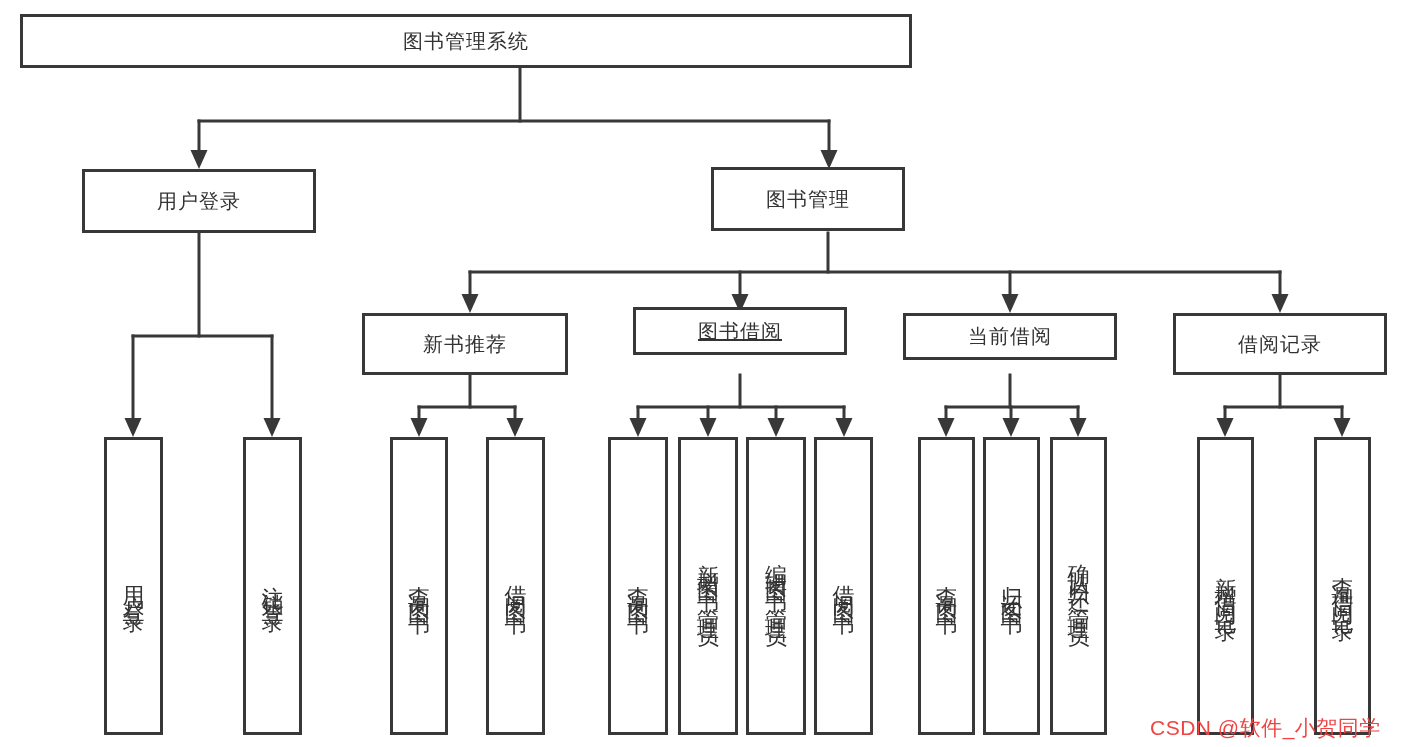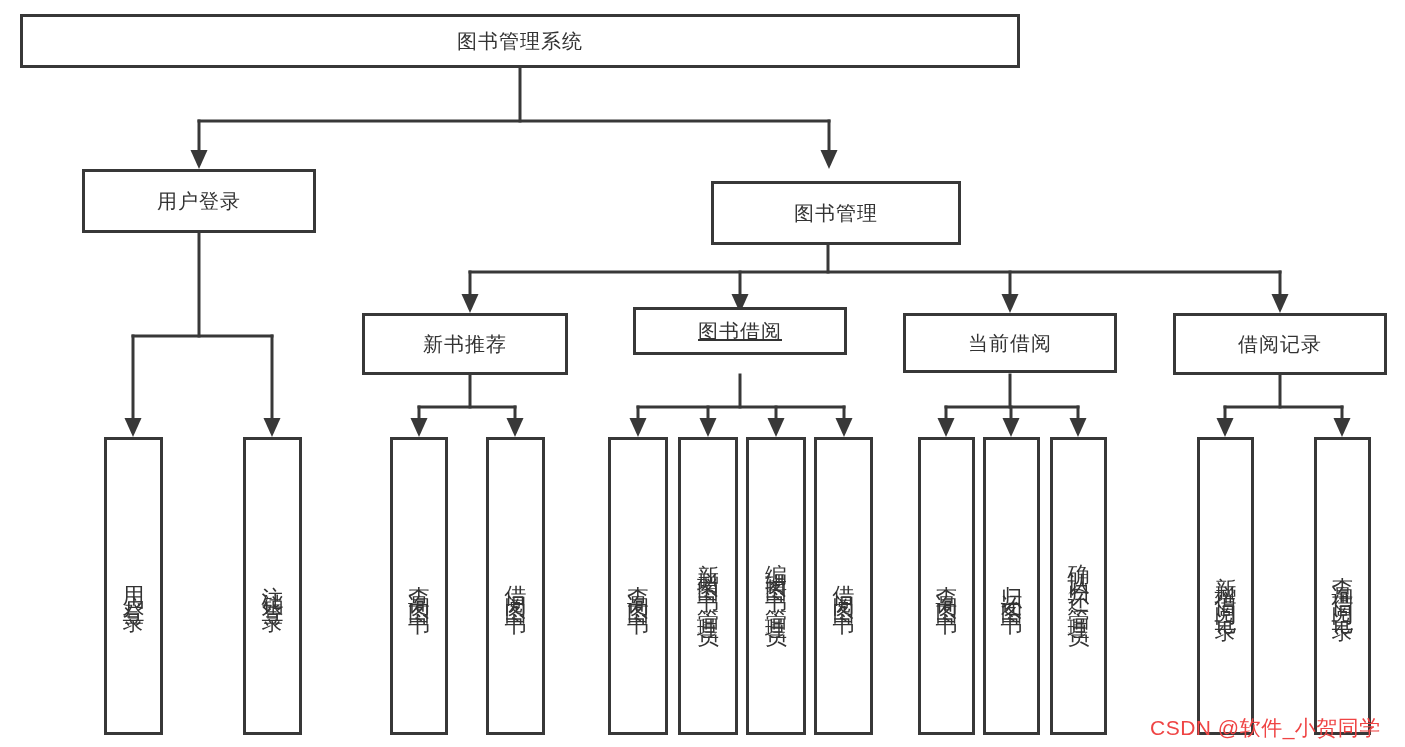--- a/index.html
+++ b/index.html
@@ -123,38 +123,38 @@
     <polygon points="1069.5,418 1086.5,418 1078,437"></polygon>
 
     <line x1="1280" y1="375" x2="1280" y2="407"></line>
     <line x1="1225" y1="407" x2="1342" y2="407"></line>
     <line x1="1225" y1="407" x2="1225" y2="421"></line>
     <polygon points="1216.5,418 1233.5,418 1225,437"></polygon>
     <line x1="1342" y1="407" x2="1342" y2="421"></line>
     <polygon points="1333.5,418 1350.5,418 1342,437"></polygon>
   </svg>
 
-  <div class="node hnode" style="left:20px; top:14px; width:1000px; height:54px;">
+  <div class="node hnode" style="left:20px; top:14px; width:892px; height:54px;">
     <span>图书管理系统</span>
   </div>
 
   <div class="node hnode" style="left:82px; top:169px; width:234px; height:64px;">
     <span>用户登录</span>
   </div>
-  <div class="node hnode" style="left:711px; top:181px; width:250px; height:64px;">
+  <div class="node hnode" style="left:711px; top:167px; width:194px; height:64px;">
     <span>图书管理</span>
   </div>
 
   <div class="node hnode" style="left:362px; top:313px; width:206px; height:62px;">
     <span>新书推荐</span>
   </div>
   <div class="node hnode" style="left:633px; top:307px; width:214px; height:48px;text-decoration:underline;">
     <span>图书借阅</span>
   </div>
-  <div class="node hnode" style="left:903px; top:313px; width:214px; height:60px;">
+  <div class="node hnode" style="left:903px; top:313px; width:214px; height:47px;">
     <span>当前借阅</span>
   </div>
   <div class="node hnode" style="left:1173px; top:313px; width:214px; height:62px;">
     <span>借阅记录</span>
   </div>
 
   <div class="node vnode" style="left:104px; top:437px; width:59px; height:298px;">
     <span class="vtext">用户登录</span>
   </div>
   <div class="node vnode" style="left:243px; top:437px; width:59px; height:298px;">

